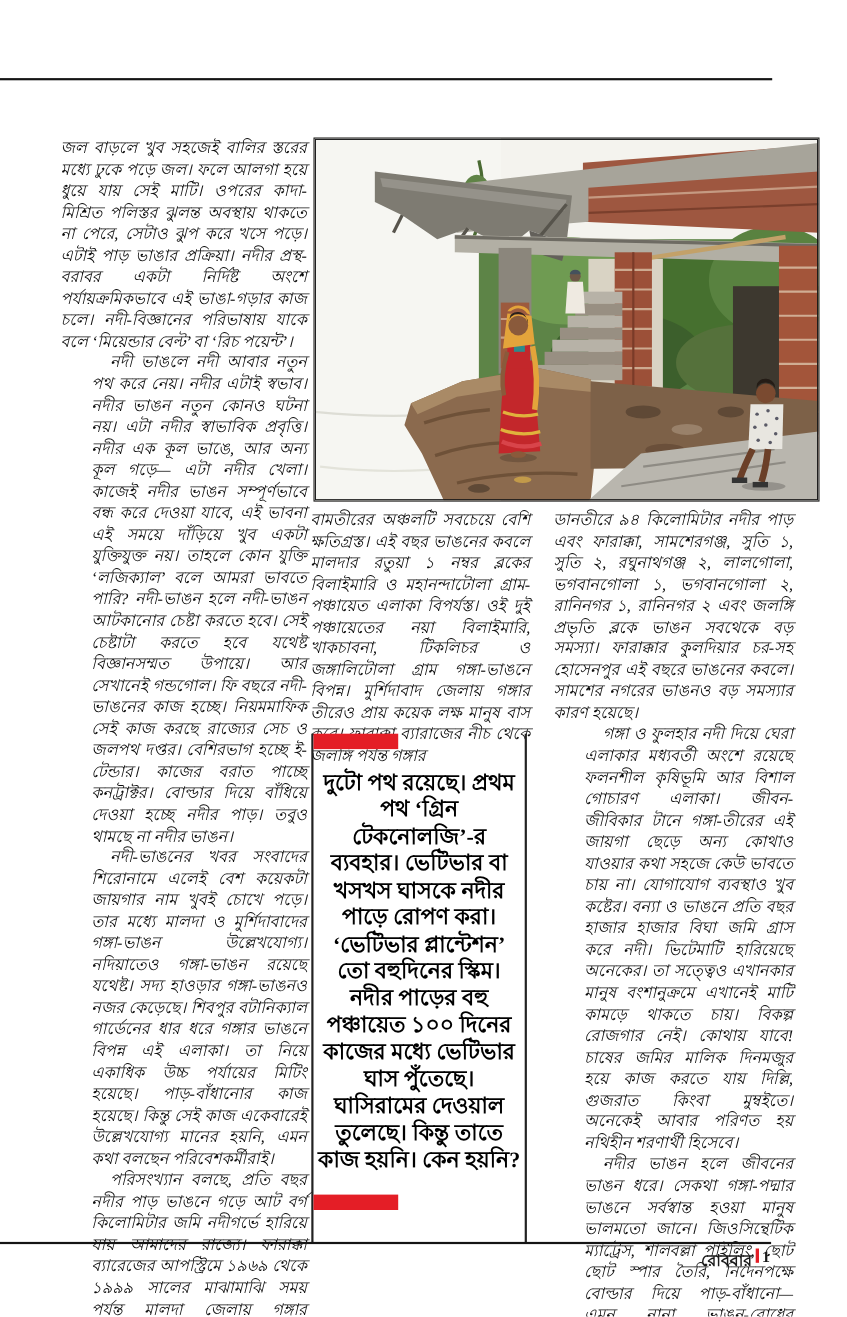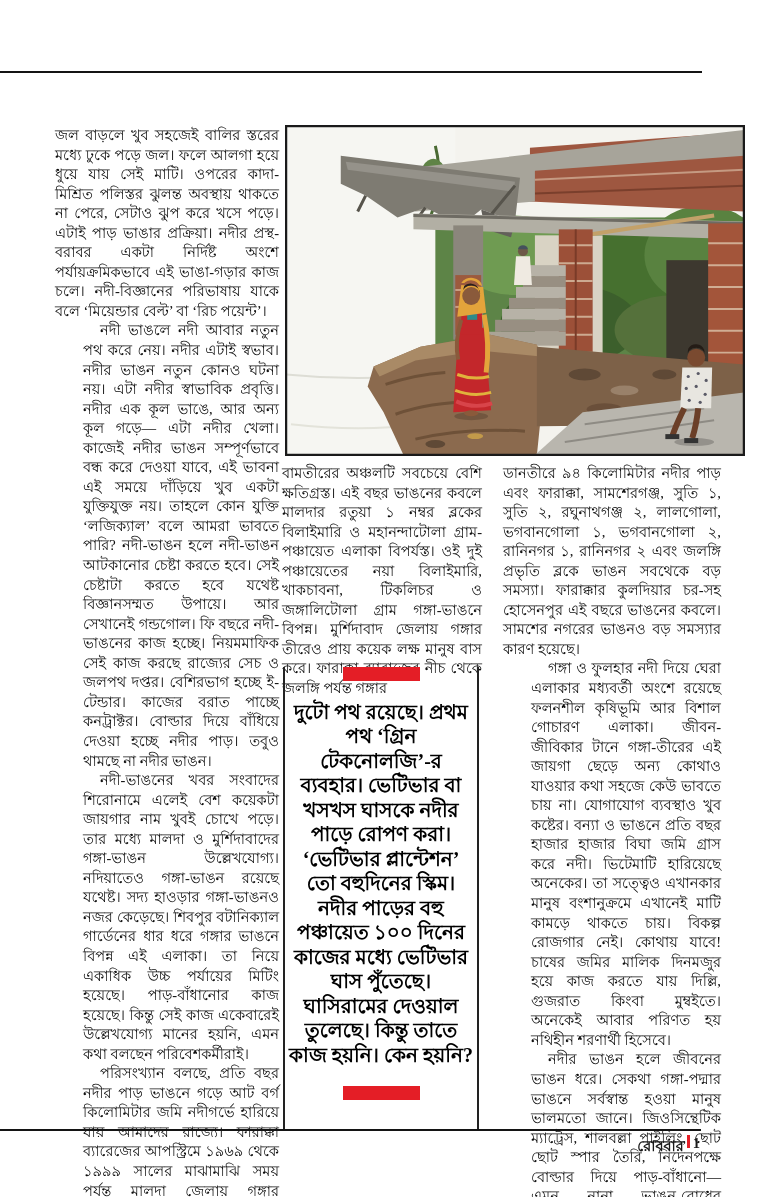--- a/index.html
+++ b/index.html
@@ -22,33 +22,34 @@
   }
   #photo svg{display:block;width:100%;height:100%;}
 
   
   .col{
     position:absolute;
     text-align:justify;
     font-size:14.6px;line-height:19.55px;
     letter-spacing:0px;
     color:#0d0d0d;
+    font-style:italic;
   }
   .col p{margin:0;padding:0;}
   .col p + p{text-indent:17px;margin-left:28px;}
   #col1{left:55px;top:126px;width:224px;height:1002px;}
   #col2{left:282px;top:464px;width:200px;height:196px;}
   #col3{left:503px;top:464px;width:218px;height:664px;}
 
   
   #pull-quote{
     position:absolute;left:283px;top:667px;width:196px;height:463px;
     border-left:2px solid #222;border-right:2px solid #222;
     box-sizing:border-box;
-    display:flex;flex-direction:column;align-items:center;
+    display:flex;flex-direction:column;
   }
   .pq-bar{width:77px;height:14px;flex:0 0 auto;}
   #pq-bar-top{margin-top:0;}
   #pq-bar-bottom{margin-bottom:30px;}
   #pq-text{
     flex:1 1 auto;
     display:flex;align-items:center;justify-content:center;
     padding:6px 4px;
     font-weight:bold;font-size:20px;line-height:24.5px;
     text-align:center;color:#000;

